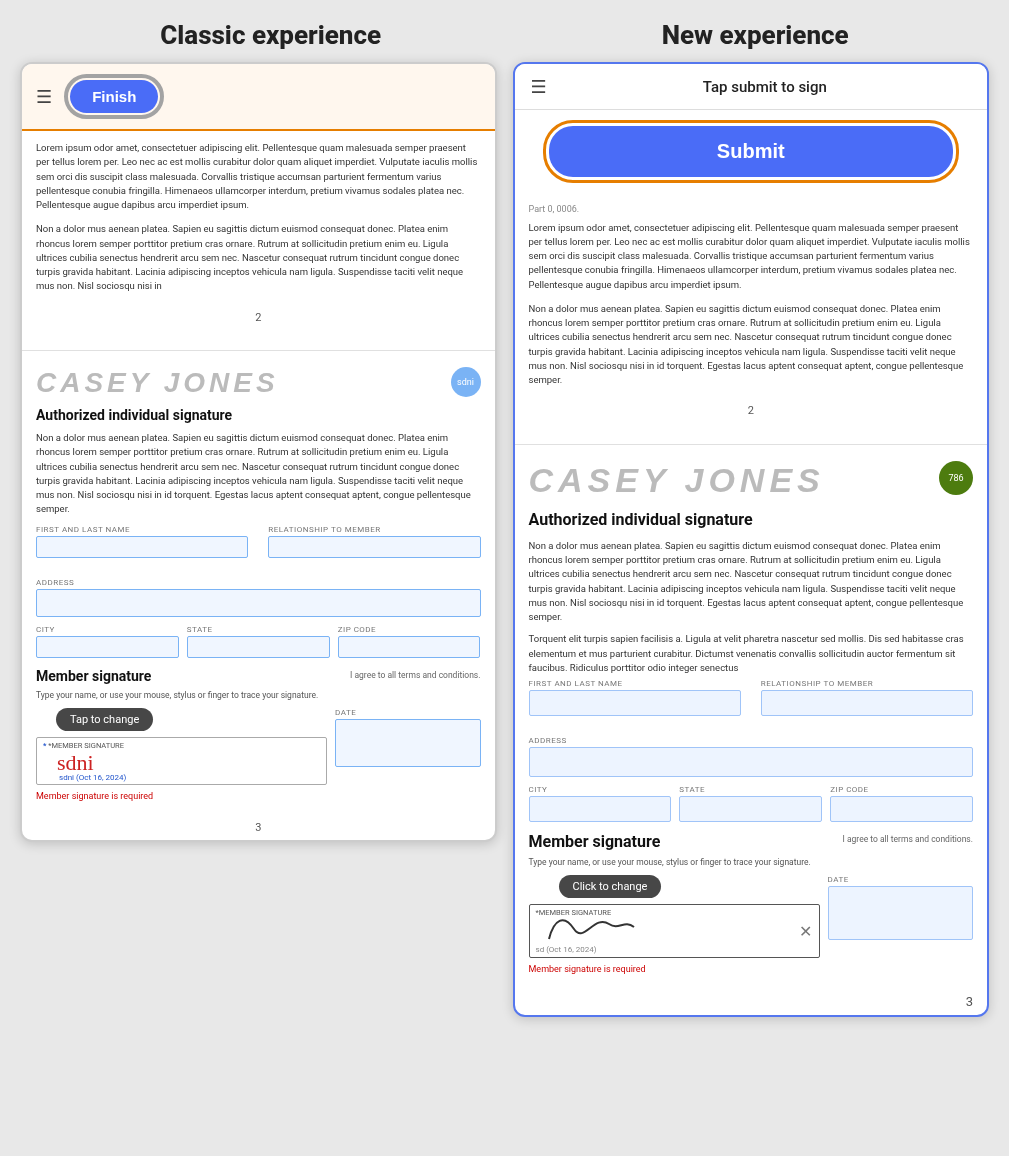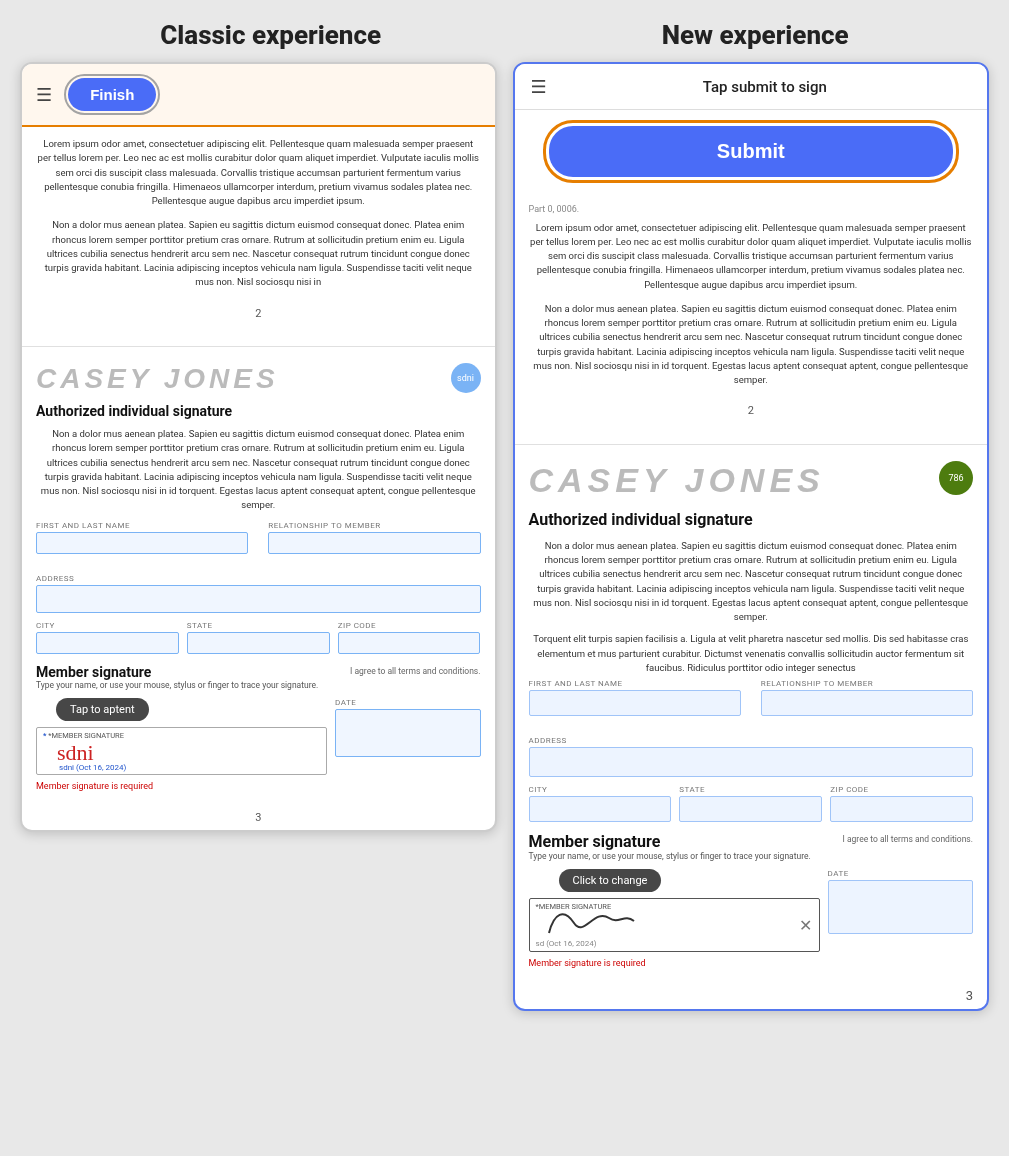--- a/index.html
+++ b/index.html
@@ -72,39 +72,38 @@
       color: #fff;
       border: none;
       border-radius: 22px;
       padding: 8px 22px;
       font-size: 15px;
       font-weight: 600;
       cursor: pointer;
     }
 
     .finish-btn-wrapper {
-      border: 2px solid #a3a3a3;
+      border: 4px solid #a3a3a3;
       border-radius: 26px;
       padding: 2px;
       display: inline-block;
     }
 
     .panel-content {
       padding: 10px 14px;
       font-size: 10px;
       color: #333;
       line-height: 1.5;
     }
 
     .lorem-text {
       font-size: 9.5px;
       color: #333;
       line-height: 1.5;
       margin-bottom: 10px;
-      text-align: center;
     }
 
     .page-number {
       text-align: center;
       font-size: 11px;
       color: #555;
       padding: 6px 0;
     }
 
     .signature-section {
@@ -177,21 +176,21 @@
       font-size: 8.5px;
       color: #666;
       float: right;
       margin-top: 2px;
       text-align: right;
     }
 
     .sig-type-text {
       font-size: 8.5px;
       color: #555;
-      margin: 0 0 8px;
+      margin: 6px 0 8px;
       clear: both;
     }
 
     .sig-fields-row {
       display: grid;
       grid-template-columns: 2fr 1fr;
       gap: 8px;
       margin-bottom: 6px;
     }
 
@@ -392,21 +391,21 @@
           <div style="display:flex; justify-content:space-between; align-items:flex-start;">
             <div class="member-sig-title">Member signature</div>
             <div class="sig-agree-text">I agree to all terms and conditions.</div>
           </div>
           <p class="sig-type-text">Type your name, or use your mouse, stylus or finger to trace your signature.</p>
 
           <div class="sig-fields-row">
             <div class="relative-container">
 
               <div style="position:relative;">
-                <div style="background:rgba(0,0,0,0.72);color:#fff;font-size:11px;padding:5px 14px;border-radius:16px;display:inline-block;white-space:nowrap;margin-bottom:6px;margin-left:20px;">Tap to aptent</div>
+                <div style="background:rgba(0,0,0,0.72);color:#fff;font-size:11px;padding:5px 14px;border-radius:16px;display:inline-block;white-space:nowrap;margin-bottom:6px;margin-left:20px;">Tap to change</div>
               </div>
               <div class="sig-box">
                 <div class="sig-label">
                   <span class="sig-asterisk">*</span>
                   <span style="font-size:7.5px;color:#555;text-transform:uppercase;">*MEMBER SIGNATURE</span>
                 </div>
                 <div class="sig-handwriting">sdni</div>
                 <div class="sig-name-date">sdni  (Oct 16, 2024)</div>
               </div>
             </div>

